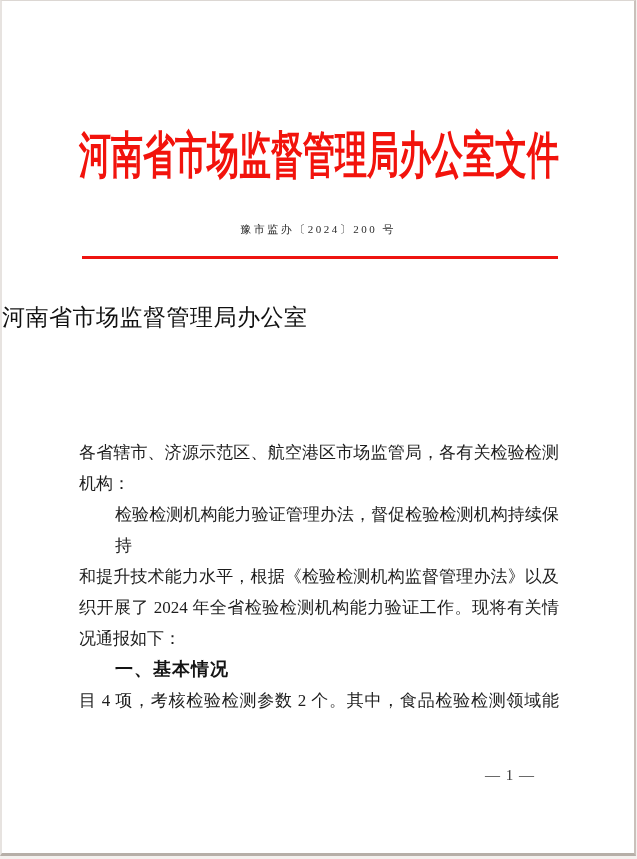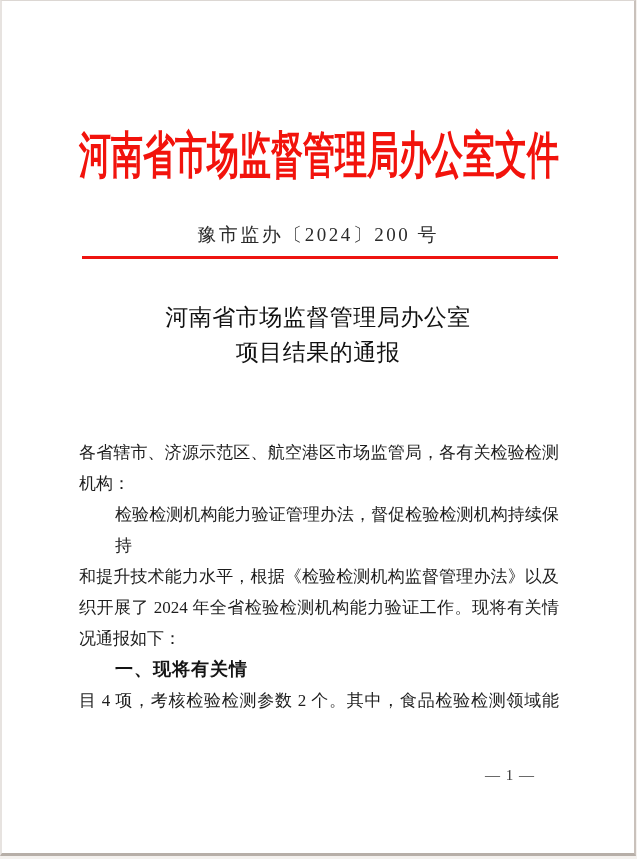--- a/index.html
+++ b/index.html
@@ -34,34 +34,34 @@
     font-weight: 700;
     color: var(--header-red);
     transform: scaleX(0.64);
     transform-origin: left center;
     font-family: "Liberation Serif", "DejaVu Serif", serif;
   }
   .doc-number {
     position: absolute;
     left: 0; right: 0; top: 221px;
     text-align: center;
-    font-size: 19px;
+    font-size: 11px;
     letter-spacing: 2.5px;
     color: #2a2a2a;
   }
   .red-rule {
     position: absolute;
     left: 80px; top: 255px;
     width: 476px; height: 3px;
     background: var(--rule-red);
   }
   .doc-title {
     position: absolute;
     left: 0; right: 0; top: 299px;
-    text-align: center;
+    text-align: left;
     font-size: 23px;
     line-height: 35px;
     letter-spacing: 0.5px;
     color: #111111;
   }
   .body-block {
     position: absolute;
     left: 77px; top: 436px;
     width: 480px;
     font-size: 17px;
@@ -97,32 +97,31 @@
 <div class="page">
 
   <div class="red-header">河南省市场监督管理局办公室文件</div>
 
   <div class="doc-number">豫市监办〔2024〕200 号</div>
 
   <div class="red-rule"></div>
 
   <div class="doc-title">
     <div class="title-line">河南省市场监督管理局办公室</div>
-    <div class="title-line">项目结果的通报</div>
   </div>
 
   <div class="body-block">
     <div class="line just">各省辖市、济源示范区、航空港区市场监管局，各有关检验检测</div>
     <div class="line">机构：</div>
 
     <div class="line just indent">检验检测机构能力验证管理办法，督促检验检测机构持续保持</div>
     <div class="line just">和提升技术能力水平，根据《检验检测机构监督管理办法》以及</div>
     <div class="line just">织开展了 2024 年全省检验检测机构能力验证工作。现将有关情</div>
     <div class="line">况通报如下：</div>
 
-    <div class="line heading indent">一、现将有关情</div>
+    <div class="line heading indent">一、基本情况</div>
 
     <div class="line just">目 4 项，考核检验检测参数 2 个。其中，食品检验检测领域能</div>
   </div>
 
   <div class="page-number">— 1 —</div>
 
 </div>
 
 </body></html>

